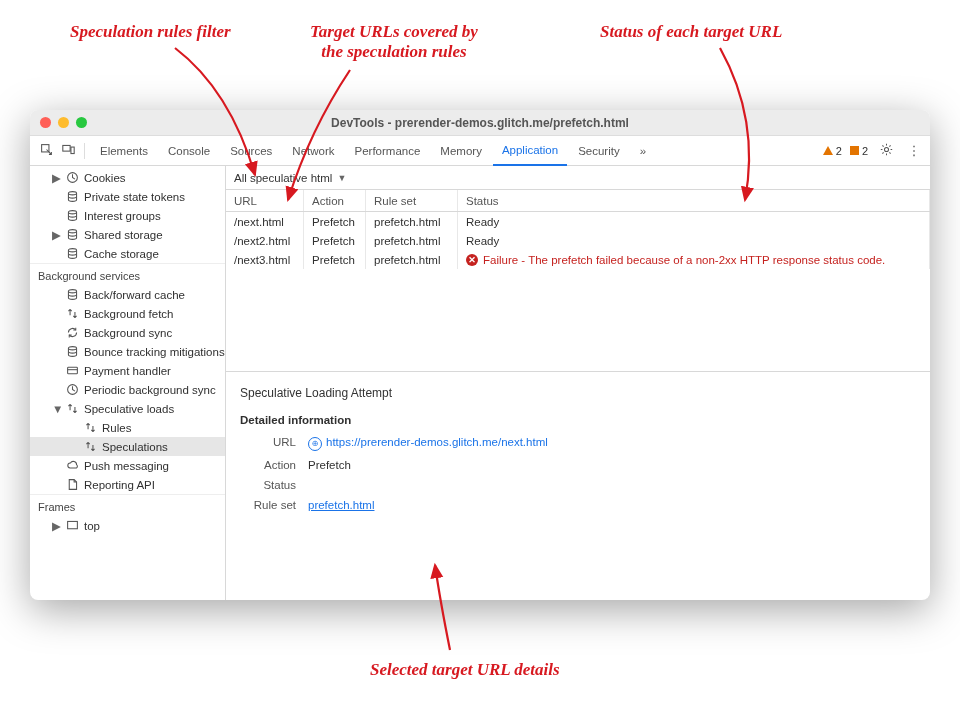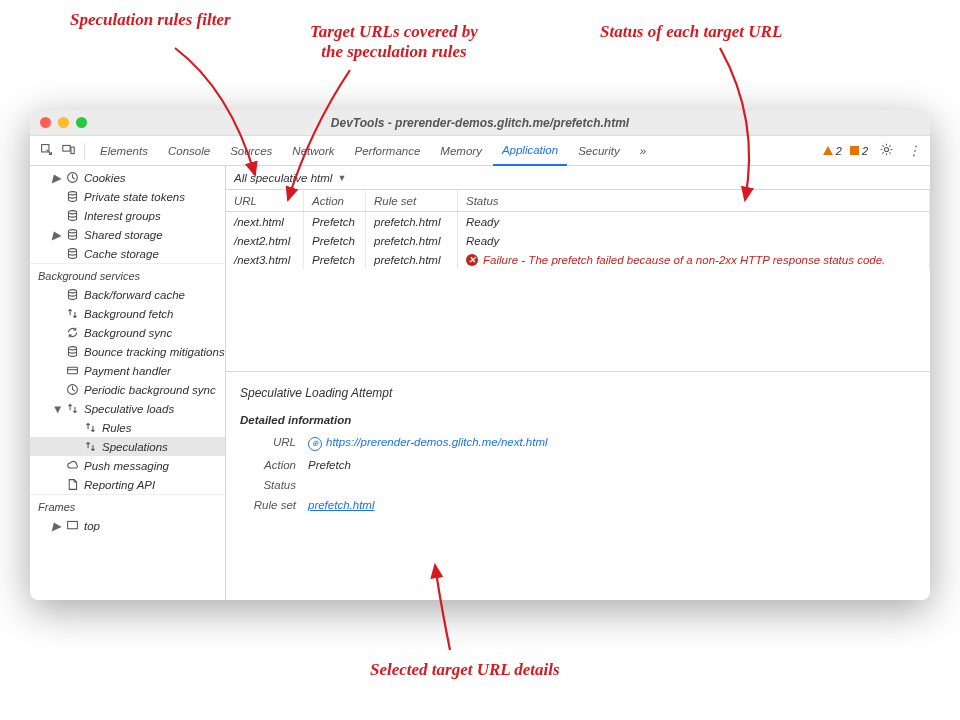--- a/index.html
+++ b/index.html
@@ -35,21 +35,20 @@
     top: 110px; left: 30px;
     width: 900px;
     height: 490px;
     background: #fff;
     border-radius: 8px;
     box-shadow: 0 10px 40px rgba(0,0,0,0.35);
     overflow: hidden;
     display: flex;
     flex-direction: column;
     font-size: 11.5px;
-    font-style: italic;
   }
   .titlebar {
     height: 26px;
     background: #ececec;
     border-bottom: 1px solid #ddd;
     display: flex;
     align-items: center;
     position: relative;
   }
   .tl-dots { display:flex; gap:7px; margin-left:10px; }
@@ -109,21 +108,21 @@
   .detail-row .val{flex:1;color:#303030;}
   .lnk{color:#1a73e8;}
   .url-ico{display:inline-flex;width:14px;height:14px;border:1px solid #1a73e8;border-radius:50%;align-items:center;justify-content:center;font-size:8px;color:#1a73e8;margin-right:4px;}
 
   
   svg.mini{width:13px;height:13px;stroke:#555;fill:none;stroke-width:1.3;}
 </style>
 </head>
 <body>
 
-<div class="anno" style="top:10px;left:70px;">Speculation rules filter</div>
+<div class="anno" style="top:22px;left:70px;">Speculation rules filter</div>
 <div class="anno" style="top:22px;left:310px;white-space:pre;">Target URLs covered by
 the speculation rules</div>
 <div class="anno" style="top:22px;left:600px;">Status of each target URL</div>
 <div class="anno" style="top:660px;left:370px;">Selected target URL details</div>
 
 <svg class="arrows">
   <defs>
     <marker id="ah" markerWidth="8" markerHeight="8" refX="6" refY="3" orient="auto">
       <path d="M0,0 L7,3 L0,6 Z" fill="#d71920"></path>
     </marker>

